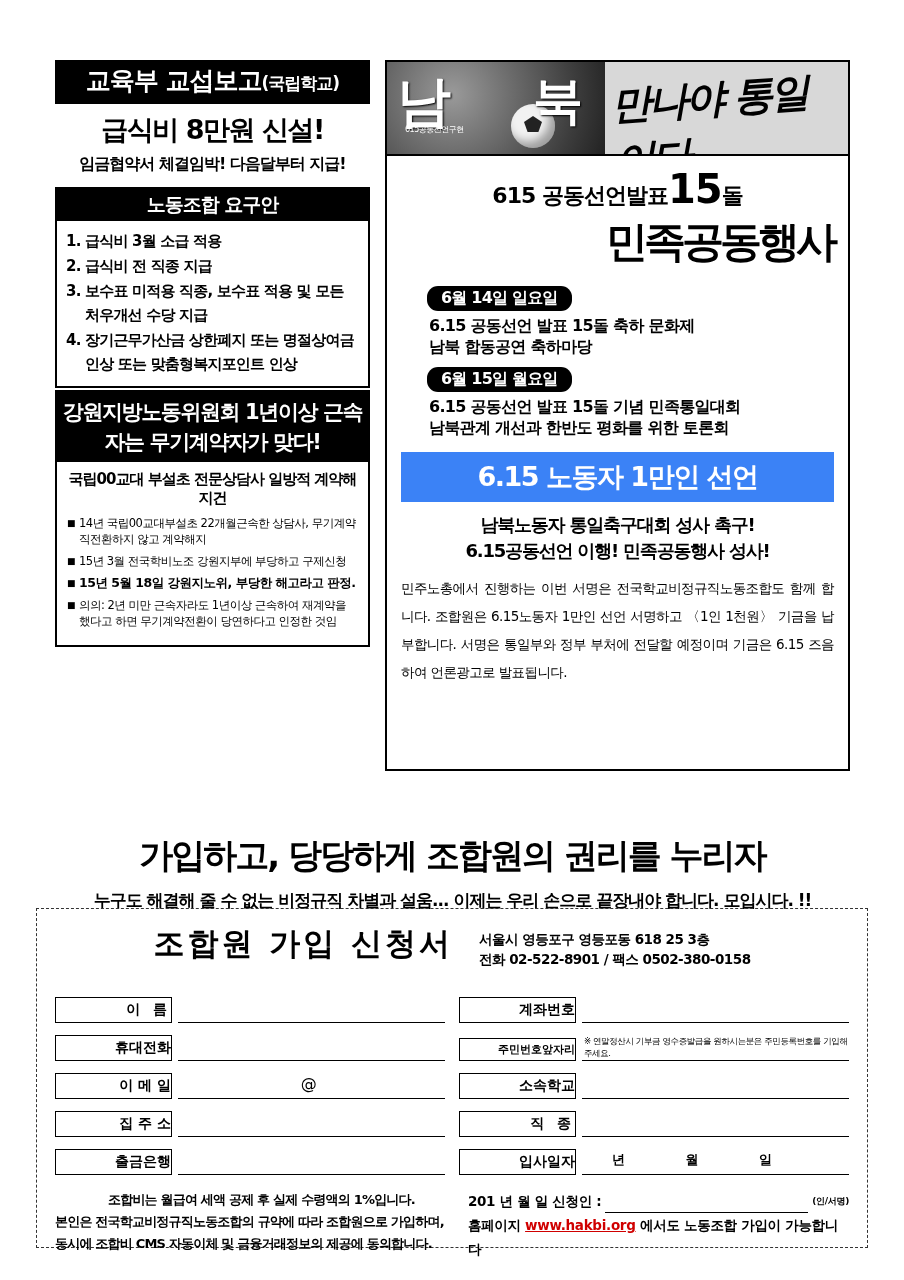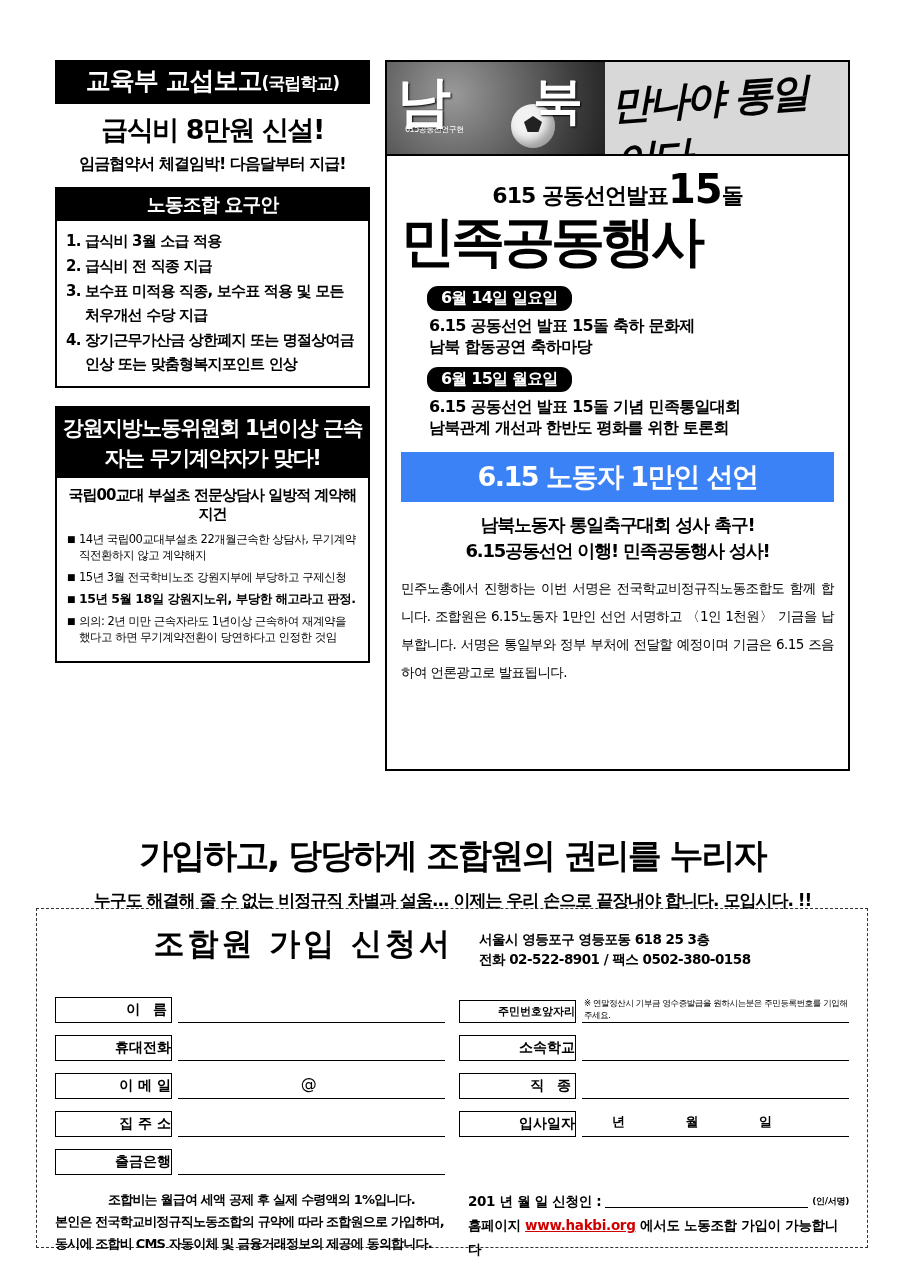--- a/index.html
+++ b/index.html
@@ -15,21 +15,21 @@
   .box-title{font-size:25px;line-height:38px;letter-spacing:-1px;}
   .box-title .small{font-size:17px;}
   .h1{font-size:27px;font-weight:bold;text-align:center;letter-spacing:-1.5px;margin-top:8px;}
   .h2{font-size:16px;font-weight:bold;text-align:center;letter-spacing:-1px;margin-top:6px;}
   .para{font-size:13.5px;line-height:21px;letter-spacing:-0.6px;margin-top:10px;text-align:justify;}
   .demands{border:2px solid #000;margin-top:12px;}
   .demands .dh{background:#000;color:#fff;text-align:center;font-weight:bold;font-size:19px;padding:3px 0;letter-spacing:-1px;}
   .demands ol{margin:8px 10px 10px 10px;padding-left:18px;font-size:15px;line-height:24px;letter-spacing:-0.8px;font-weight:bold;}
   .demands ol li{margin-bottom:1px;}
 
-  .kbox{border:2px solid #000;margin-top:18px;}
+  .kbox{border:2px solid #000;margin-top:2px;}
   .kbox .kh{background:#000;color:#fff;text-align:center;font-weight:bold;font-size:21px;line-height:30px;padding:5px 4px;letter-spacing:-1.4px;}
   .kbox .kbody{padding:8px 10px 10px 10px;}
   .kbody .klead{font-size:15px;font-weight:bold;letter-spacing:-1px;text-align:center;margin-bottom:7px;}
   .bul{font-size:11.5px;line-height:16px;letter-spacing:-0.5px;margin-bottom:6px;padding-left:12px;position:relative;}
   .bul:before{content:"■";position:absolute;left:0;top:0;font-size:9px;}
   .bul.b{font-weight:bold;font-size:12.5px;}
 
   
   .rightcol{position:absolute;left:330px;top:0;width:465px;border:2px solid #000;height:711px;box-sizing:border-box;}
   .banner{position:relative;height:92px;border-bottom:2px solid #000;background:#d8d8d8;overflow:hidden;}
@@ -39,21 +39,21 @@
   .banner .photo .ball{position:absolute;left:124px;top:42px;width:44px;height:44px;border-radius:50%;background:#f2f2f2;box-shadow:inset -6px -6px 10px rgba(0,0,0,.35);}
   .banner .photo .ball:before{content:"";position:absolute;left:13px;top:12px;width:18px;height:16px;background:#222;clip-path:polygon(50% 0,100% 38%,80% 100%,20% 100%,0 38%);}
   .banner .nam{position:absolute;left:10px;top:4px;color:#fff;font-size:54px;font-weight:bold;font-family:"DejaVu Serif","Liberation Serif",serif;text-shadow:1px 1px 2px #000;}
   .banner .buk{position:absolute;left:146px;top:6px;color:#fff;font-size:50px;font-weight:bold;font-family:"DejaVu Serif","Liberation Serif",serif;text-shadow:1px 1px 2px #000;}
   .banner .tiny{position:absolute;left:18px;top:62px;color:#fff;font-size:8px;letter-spacing:-0.5px;}
   .banner .calli{position:absolute;left:226px;top:8px;width:230px;font-size:40px;font-weight:bold;font-family:"DejaVu Serif","Liberation Serif",serif;font-style:italic;letter-spacing:-3px;transform:rotate(-4deg);}
 
   .rbody{padding:10px 14px 12px 14px;}
   .r-line1{font-size:22px;font-weight:bold;letter-spacing:-1px;text-align:center;}
   .r-line1 .big{font-size:40px;}
-  .r-big{font-size:54px;font-weight:bold;letter-spacing:-4px;text-align:left;line-height:68px;margin-top:-4px;}
+  .r-big{font-size:42px;font-weight:bold;letter-spacing:-4px;text-align:right;line-height:68px;margin-top:-4px;}
   .pill{display:inline-block;background:#000;color:#fff;font-weight:bold;font-size:16px;padding:2px 14px;border-radius:11px;letter-spacing:-0.8px;margin:10px 0 4px 26px;}
   .r-sub{font-size:16px;line-height:21px;letter-spacing:-0.7px;margin-left:28px;font-weight:bold;}
   .blackbar{background:#3b82f6;color:#fff;text-align:center;font-weight:bold;font-size:27px;letter-spacing:-1.5px;padding:7px 0;margin:14px 0 0 0;}
   .r-em{font-size:18px;font-weight:bold;text-align:center;letter-spacing:-1.2px;line-height:26px;margin-top:10px;}
   .r-para{font-size:13.5px;line-height:28px;letter-spacing:-0.6px;margin-top:10px;text-align:justify;}
 
   
   .slogan{position:absolute;left:55px;top:800px;width:795px;text-align:center;margin-top:33px;}
   .slogan .s1{font-size:34px;font-weight:bold;letter-spacing:-2px;}
   .slogan .s2{font-size:17px;font-weight:bold;letter-spacing:-1px;margin-top:10px;}
@@ -70,21 +70,21 @@
   .lbl{width:117px;border:1px solid #000;font-size:14px;font-weight:bold;text-align:right;letter-spacing:4px;padding:3px 0;box-sizing:border-box;background:#fff;}
   .lbl.nosp{letter-spacing:0px;}
   .ln{flex:1;border-bottom:1px solid #000;height:26px;margin-left:6px;position:relative;}
   .ln .at{position:absolute;left:46%;top:2px;font-size:16px;}
   .note{position:absolute;left:2px;top:2px;font-size:8.5px;letter-spacing:-0.4px;}
   .ln .ymd{position:absolute;left:30px;top:3px;font-size:13px;letter-spacing:28px;font-weight:bold;}
   .footer{display:flex;margin-top:14px;}
   .fl{width:52%;font-size:13px;font-weight:bold;line-height:22px;letter-spacing:-0.8px;}
   .fl .c{text-align:center;}
   .fr{width:48%;font-size:13.5px;font-weight:bold;line-height:24px;letter-spacing:-0.3px;}
-  .fr .sig{display:flex;}
+  .fr .sig{display:flex;align-items:flex-end;}
   .fr .sigline{flex:1;border-bottom:1px solid #000;height:18px;margin:0 4px;}
   .fr .seal{font-size:9px;}
   .fr .url{color:#d00000;text-decoration:underline;}
 </style>
 </head>
 <body>
 
 <div class="page">
 
   <div class="top">
@@ -189,20 +189,24 @@
           <div class="ln"></div>
         </div>
         <div class="row">
           <div class="lbl nosp">출금은행</div>
           <div class="ln"></div>
         </div>
       </div>
 
       <div class="gcol">
         <div class="row">
+          <div class="lbl nosp">계좌번호</div>
+          <div class="ln"></div>
+        </div>
+        <div class="row">
           <div class="lbl nosp" style="font-size:11px">주민번호앞자리</div>
           <div class="ln">
               <span class="note">※ 연말정산시 기부금 영수증발급을 원하시는분은 주민등록번호를 기입해 주세요.</span>
             </div>
         </div>
         <div class="row">
           <div class="lbl nosp">소속학교</div>
           <div class="ln"></div>
         </div>
         <div class="row">

